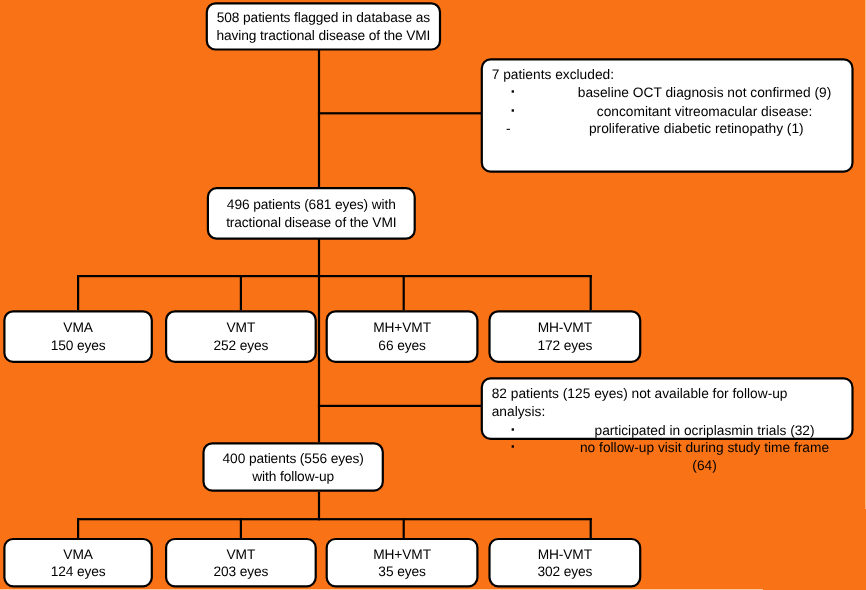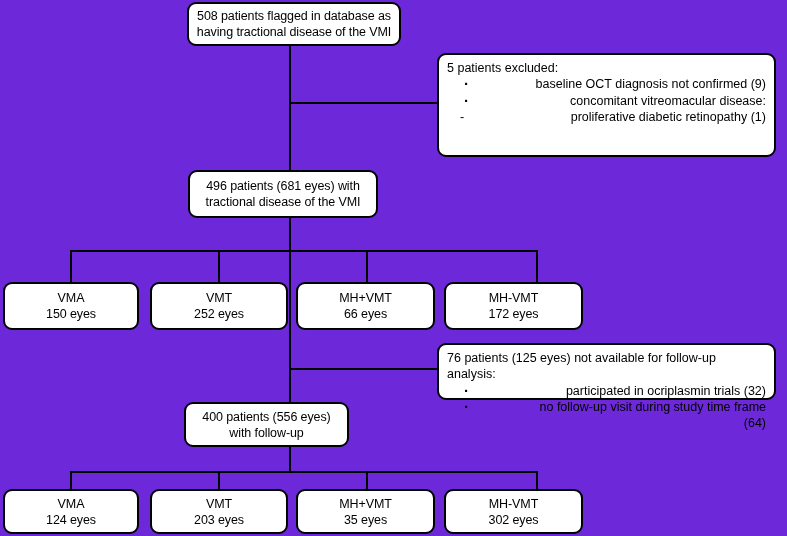--- a/index.html
+++ b/index.html
@@ -9,21 +9,21 @@
     background: #ffffff;
   }
   body {
     font-family: "Liberation Sans", sans-serif;
     color: #000000;
   }
   #flowchart {
     position: relative;
     width: 787px;
     height: 536px;
-    background: #6d28d9;
+    background: #f97316;
     overflow: hidden;
   }
   .node {
     position: absolute;
     box-sizing: border-box;
     border: 2.2px solid #000000;
     border-radius: 9px;
     background: #ffffff;
     display: flex;
     align-items: center;
@@ -52,42 +52,42 @@
   .exclusion ul.lvl1 {
     list-style: none;
     margin: 0;
     padding: 0;
   }
   .exclusion ul.lvl1 > li {
     font-size: 12.5px;
     line-height: 1.3;
     position: relative;
     padding-left: 68px;
-    text-align: right;
+    text-align: center;
   }
   .exclusion ul.lvl1 > li::before {
     content: "\00B7";
     position: absolute;
     left: 17px;
     top: -1px;
     font-size: 15px;
     line-height: 1.25;
     font-weight: 700;
   }
   .exclusion ul.lvl2 {
     list-style: none;
     margin: 0;
     padding: 0;
   }
   .exclusion ul.lvl2 > li {
     font-size: 12.5px;
     line-height: 1.3;
     position: relative;
     padding-left: 53px;
-    text-align: right;
+    text-align: center;
   }
   .exclusion ul.lvl2 > li::before {
     content: "-";
     position: absolute;
     left: 13px;
     top: 0;
     font-size: 12.5px;
     line-height: 1.3;
   }
   .line {
@@ -129,21 +129,21 @@
   <div class="line v" style="left:366px; top:471px; height:22px;"></div>
   <div class="line v" style="left:536px; top:471px; height:22px;"></div>
 
   <div class="node" style="left:187px; top:2px; width:214px; height:44px;">
     <span class="txt">508 patients flagged in database as
 having tractional disease of the VMI</span>
   </div>
 
   <div class="node exclusion" style="left:437px; top:53px; width:339px; height:104px;">
     <div style="width:100%;">
-      <div class="ex-head">5 patients excluded:</div>
+      <div class="ex-head">7 patients excluded:</div>
       <ul class="lvl1">
         <li>baseline OCT diagnosis not confirmed (9)</li>
         <li>concomitant vitreomacular disease:</li>
       </ul>
       <ul class="lvl2">
         <li>proliferative diabetic retinopathy (1)</li>
       </ul>
     </div>
   </div>
 
@@ -160,21 +160,21 @@
   </div>
   <div class="node" style="left:296px; top:282px; width:139px; height:48px;">
     <span class="txt"><span>MH+VMT</span><br><span>66 eyes</span></span>
   </div>
   <div class="node" style="left:444px; top:282px; width:139px; height:48px;">
     <span class="txt"><span>MH-VMT</span><br><span>172 eyes</span></span>
   </div>
 
   <div class="node exclusion" style="left:437px; top:343px; width:339px; height:57px;">
     <div style="width:100%;">
-      <div class="ex-head">76 patients (125 eyes) not available for follow-up analysis:</div>
+      <div class="ex-head">82 patients (125 eyes) not available for follow-up analysis:</div>
       <ul class="lvl1">
         <li>participated in ocriplasmin trials (32)</li>
         <li>no follow-up visit during study time frame (64)</li>
       </ul>
     </div>
   </div>
 
   <div class="node" style="left:184px; top:402px; width:165px; height:45px;">
     <span class="txt">400 patients (556 eyes)
 with follow-up</span>

